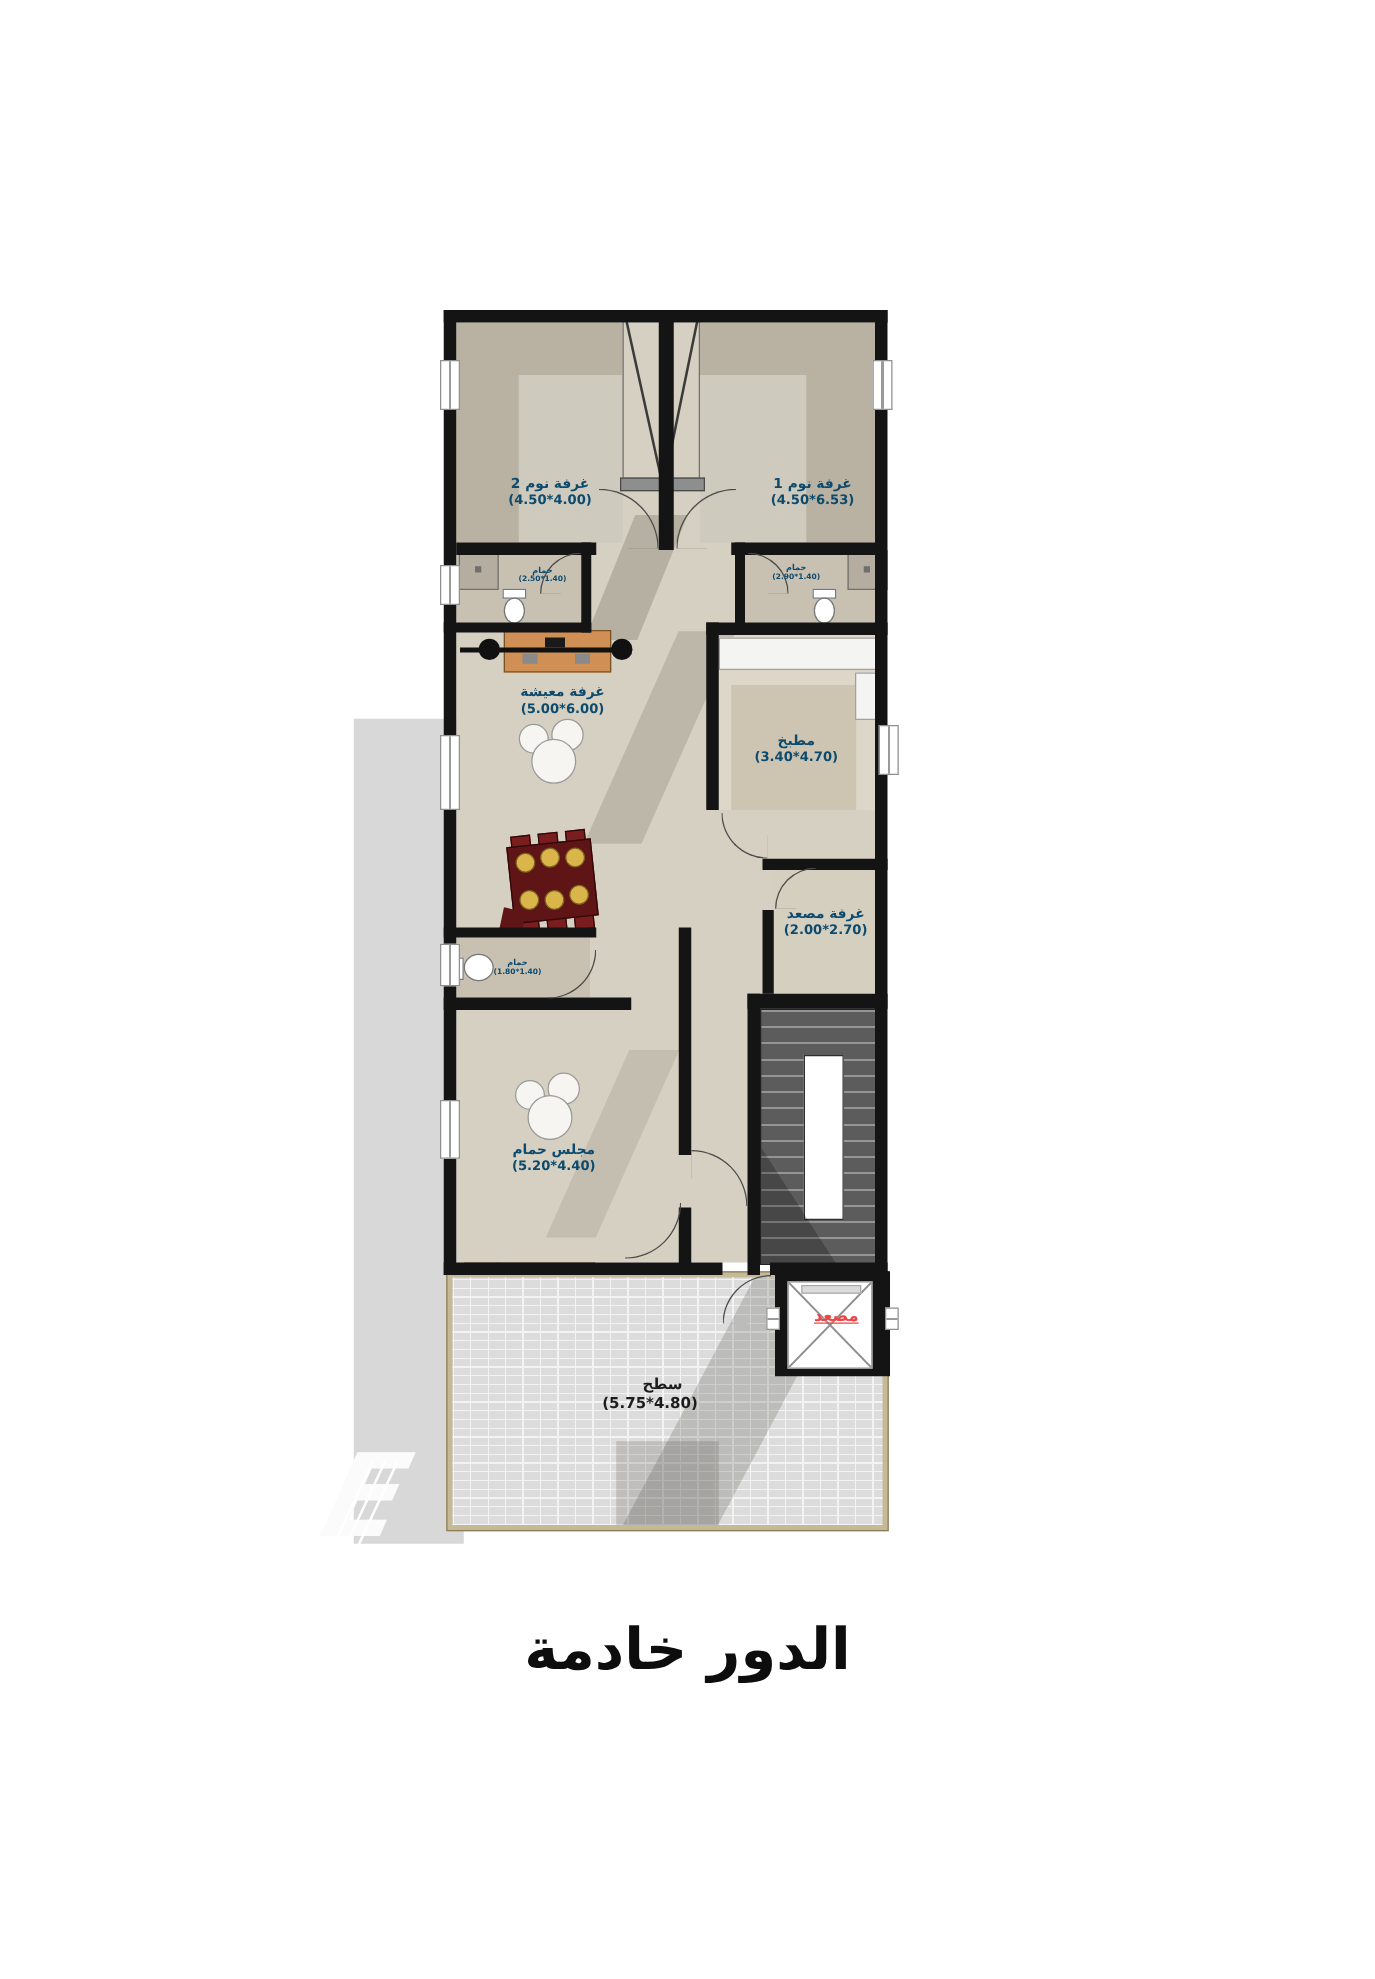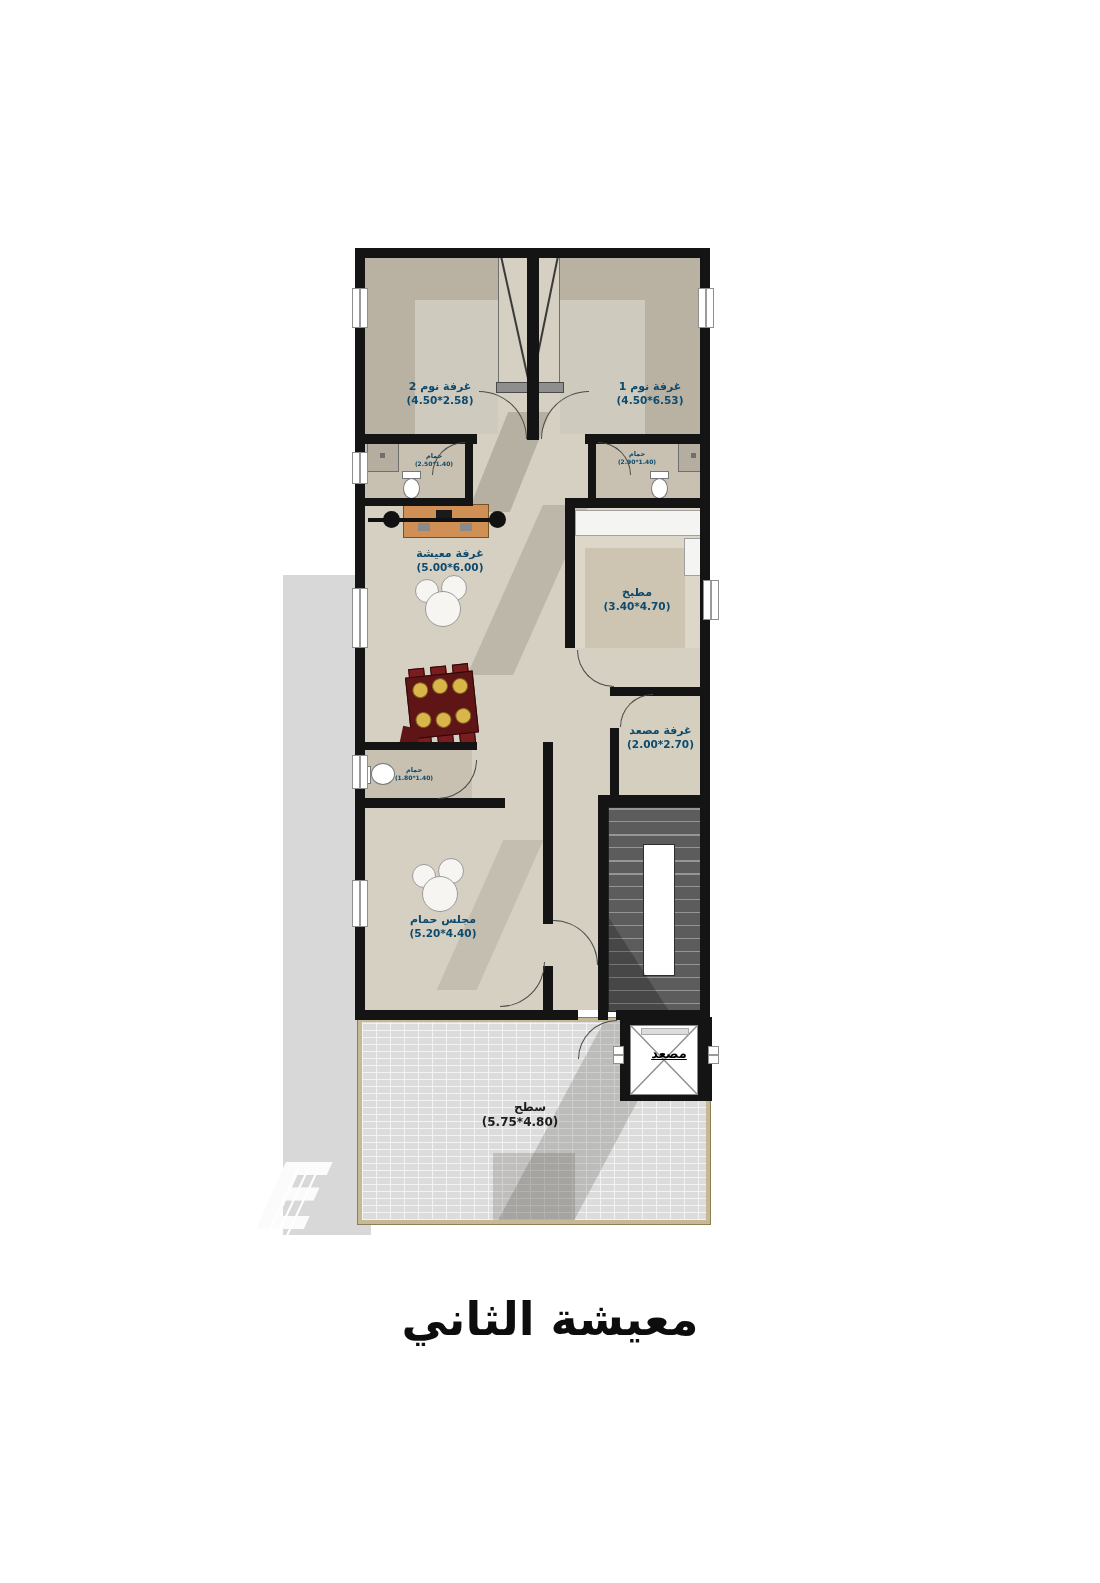--- a/index.html
+++ b/index.html
@@ -81,21 +81,21 @@
   </div>
 
   <div class="abs" style="left:620px;top:1017px;width:92px;height:84px;background:#141414;z-index:41;"></div>
   <div class="abs" style="left:630px;top:1025px;width:66px;height:68px;background:#ffffff;border:1px solid #8a8a8a;z-index:42;">
     <svg width="66" height="68" style="position:absolute;left:0;top:0;">
       <line x1="0" y1="0" x2="66" y2="68" stroke="#8f8f8f" stroke-width="1.5"></line>
       <line x1="66" y1="0" x2="0" y2="68" stroke="#8f8f8f" stroke-width="1.5"></line>
     </svg>
     <div class="abs" style="left:10px;top:2px;width:46px;height:5px;background:#dcdcdc;border:1px solid #aaa;"></div>
   </div>
-  <div class="room-label" style="left:630px;top:1046px;width:78px;z-index:60;color:#000000;text-decoration:underline;">
+  <div class="room-label" style="left:630px;top:1046px;width:78px;z-index:60;color:#ef4444;text-decoration:underline;">
     <div class="rl-name" style="font-size:13px;">مصعد</div>
   </div>
   <div class="win h" style="left:613px;top:1046px;width:9px;height:16px;"></div>
   <div class="win h" style="left:708px;top:1046px;width:9px;height:16px;"></div>
 
   <div class="stair" style="left:608px;top:807px;width:92px;height:203px;">
     <div class="abs" style="left:34px;top:36px;width:30px;height:130px;background:#fff;border:1.5px solid #2e2e2e;"></div>
     <div class="shadow" style="left:0;top:110px;width:60px;height:93px;background:rgba(0,0,0,.22);
          clip-path:polygon(0 0,100% 100%,0 100%);"></div>
   </div>
@@ -229,21 +229,21 @@
   <div class="win v" style="left:352px;top:288px;width:14px;height:38px;"></div>
   <div class="win v" style="left:698px;top:288px;width:14px;height:38px;"></div>
   <div class="win v" style="left:352px;top:452px;width:14px;height:30px;"></div>
   <div class="win v" style="left:352px;top:588px;width:14px;height:58px;"></div>
   <div class="win v" style="left:352px;top:755px;width:14px;height:32px;"></div>
   <div class="win v" style="left:703px;top:580px;width:14px;height:38px;"></div>
   <div class="win v" style="left:352px;top:880px;width:14px;height:45px;"></div>
 
   <div class="room-label" style="left:385px;top:380px;width:110px;">
     <div class="rl-name">غرفة نوم 2</div>
-    <div class="rl-dim">(4.50*2.58)</div>
+    <div class="rl-dim">(4.50*4.00)</div>
   </div>
   <div class="room-label" style="left:595px;top:380px;width:110px;">
     <div class="rl-name">غرفة نوم 1</div>
     <div class="rl-dim">(4.50*6.53)</div>
   </div>
   <div class="room-label bath" style="left:405px;top:452px;width:58px;">
     <div class="rl-name">حمام</div>
     <div class="rl-dim">(2.50*1.40)</div>
   </div>
   <div class="room-label bath" style="left:608px;top:450px;width:58px;">
@@ -264,15 +264,15 @@
   </div>
   <div class="room-label bath" style="left:388px;top:766px;width:52px;">
     <div class="rl-name">حمام</div>
     <div class="rl-dim">(1.80*1.40)</div>
   </div>
   <div class="room-label" style="left:388px;top:913px;width:110px;">
     <div class="rl-name">مجلس حمام</div>
     <div class="rl-dim">(5.20*4.40)</div>
   </div>
 
-  <div class="title" style="top:1292px;font-size:46px;">معيشة الثاني</div>
+  <div class="title" style="top:1292px;font-size:46px;">الدور خادمة</div>
 
 </div>
 
 </body></html>

